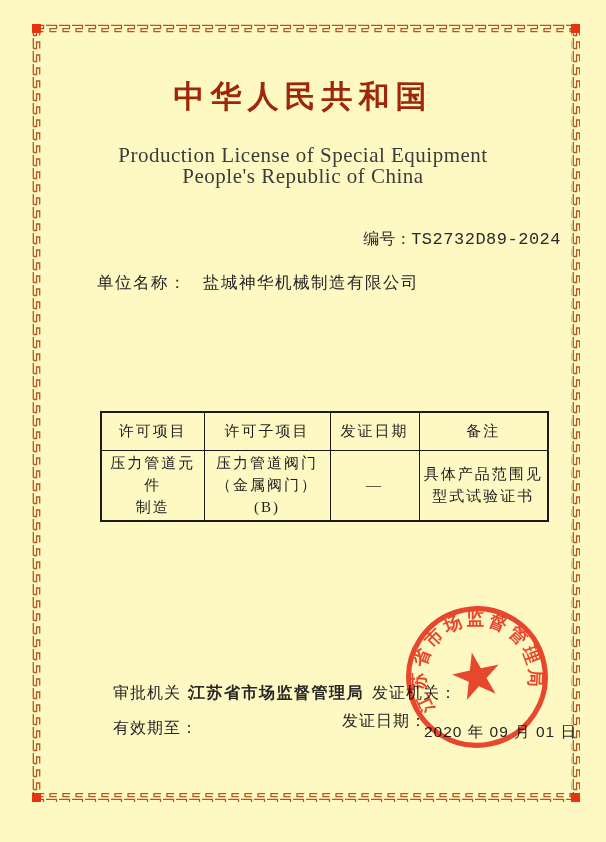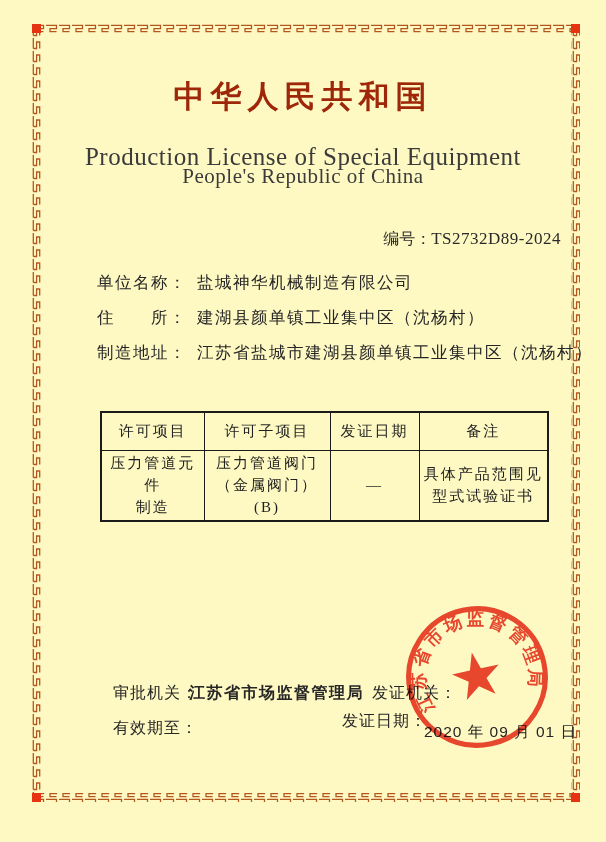--- a/index.html
+++ b/index.html
@@ -17,36 +17,36 @@
     text-align:center;font-size:31px;font-weight:bold;
     color:#9e2609;letter-spacing:6px;
   }
   .title-cn2{
     position:absolute;left:0;top:112px;width:100%;
     text-align:center;font-size:33px;font-weight:bold;
     color:#9e2609;letter-spacing:3px;
   }
   .title-en1{
     position:absolute;left:0;top:143px;width:100%;
-    text-align:center;font-size:25px;color:#3b3b3b;letter-spacing:0.5px;
+    text-align:center;font-size:21px;color:#3b3b3b;letter-spacing:0.5px;
   }
   .title-en2{
     position:absolute;left:0;top:164px;width:100%;
     text-align:center;font-size:21px;color:#3b3b3b;letter-spacing:0.5px;
   }
   .license-no{
     position:absolute;top:229px;right:45px;
     font-size:16px;color:#2a2a2a;
   }
-  .license-no .num{font-family:Liberation Serif, serif;font-size:17px;letter-spacing:0.5px;}
+  .license-no .num{font-family:Liberation Mono, monospace;font-size:17px;letter-spacing:0.5px;}
   .field{
     position:absolute;left:97px;
     font-size:16.5px;color:#262626;letter-spacing:1.5px;white-space:nowrap;
   }
-  .field .val{margin-left:10px;}
+  .field .val{margin-left:16px;}
   .f0{top:272px;} .f1{top:307px;} .f2{top:342px;}
   .note{
     position:absolute;left:128px;top:376px;
     font-size:16.5px;color:#262626;letter-spacing:1.5px;
   }
   table.license{
     position:absolute;left:100px;top:411px;
     width:447px;border-collapse:collapse;
     border:2px solid #1b1b1b;
     font-size:15px;color:#1f1f1f;
@@ -114,26 +114,20 @@
   <div class="title-en1">Production License of Special Equipment</div>
   <div class="title-en2">People's Republic of China</div>
 
   <div class="license-no">
     <span>编号：</span><span class="num">TS2732D89-2024</span>
   </div>
 
   <div class="field f0">
     <span>单位名称：</span><span class="val">盐城神华机械制造有限公司</span>
   </div>
-  <div class="field f1">
-    <span>住　　所：</span><span class="val">建湖县颜单镇工业集中区（沈杨村）</span>
-  </div>
-  <div class="field f2">
-    <span>制造地址：</span><span class="val">江苏省盐城市建湖县颜单镇工业集中区（沈杨村）</span>
-  </div>
 
 
   <table class="license">
     <colgroup>
       <col class="c0">
         <col class="c1">
         <col class="c2">
         <col class="c3">
     </colgroup>
     <thead>

